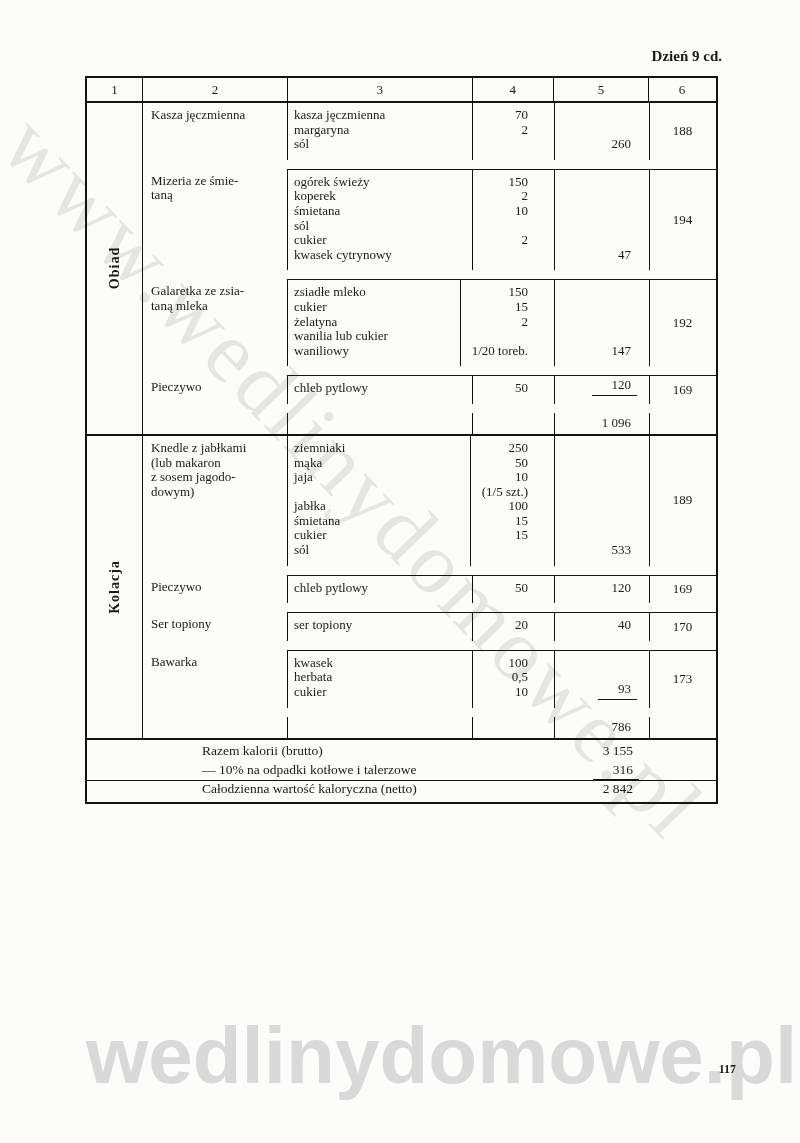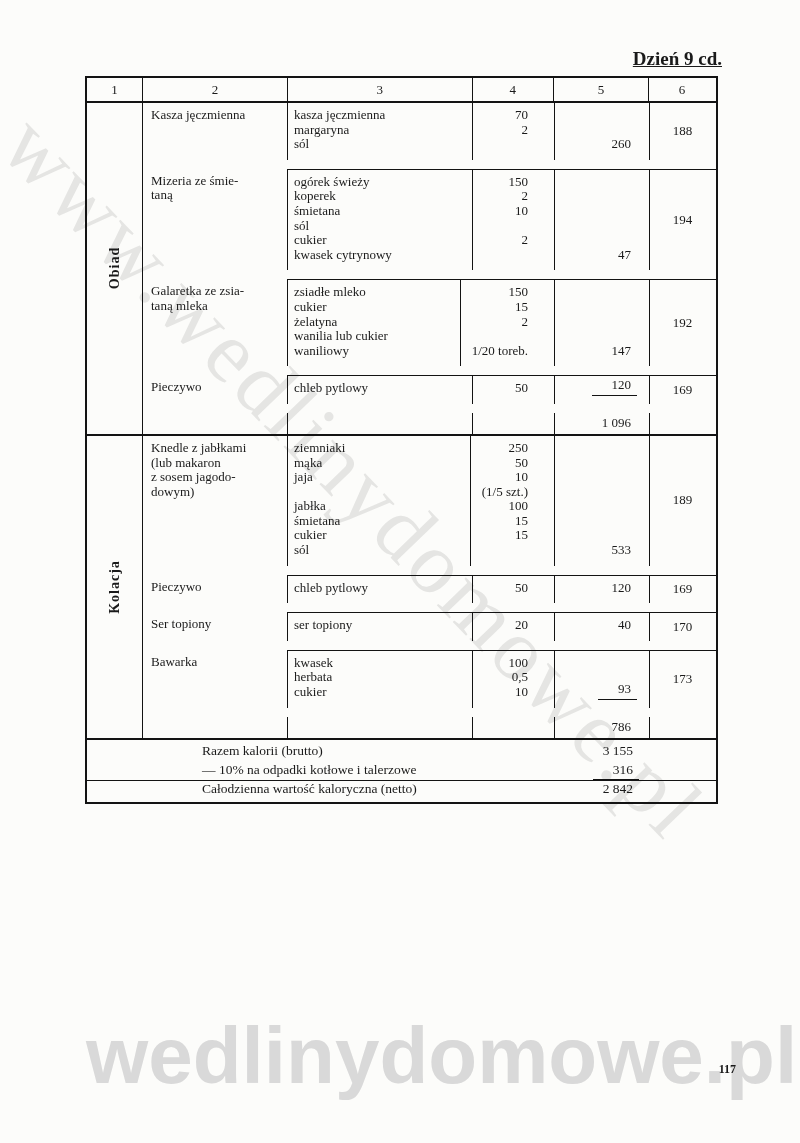--- a/index.html
+++ b/index.html
@@ -20,21 +20,21 @@
     color: rgba(50,50,50,0.11);
     transform: rotate(46deg); transform-origin: 0 0;
     z-index: 1; pointer-events: none;
   }
   .wm-bottom {
     position: absolute; left: 86px; top: 1010px;
     font-family: "Liberation Sans", sans-serif;
     font-size: 80px; font-weight: 700; white-space: nowrap;
     color: #d9d9d9; z-index: 1; pointer-events: none;
   }
-  .header-note { position: absolute; top: 48px; right: 78px; font-weight: 700; font-size: 19px; z-index: 3; text-decoration: underline; }
+  .header-note { position: absolute; top: 48px; right: 78px; font-weight: 700; font-size: 15px; z-index: 3; }
   .page-number { position: absolute; top: 1062px; right: 64px; font-weight: 700; font-size: 12px; z-index: 3; }
 
   
   .tbl {
     position: absolute; left: 85px; top: 76px; width: 633px;
     border: 2.5px solid #131313;
     font-size: 13px; line-height: 14.6px;
     z-index: 2;
   }
   .hrow { display: flex; border-bottom: 2.5px solid #131313; }

